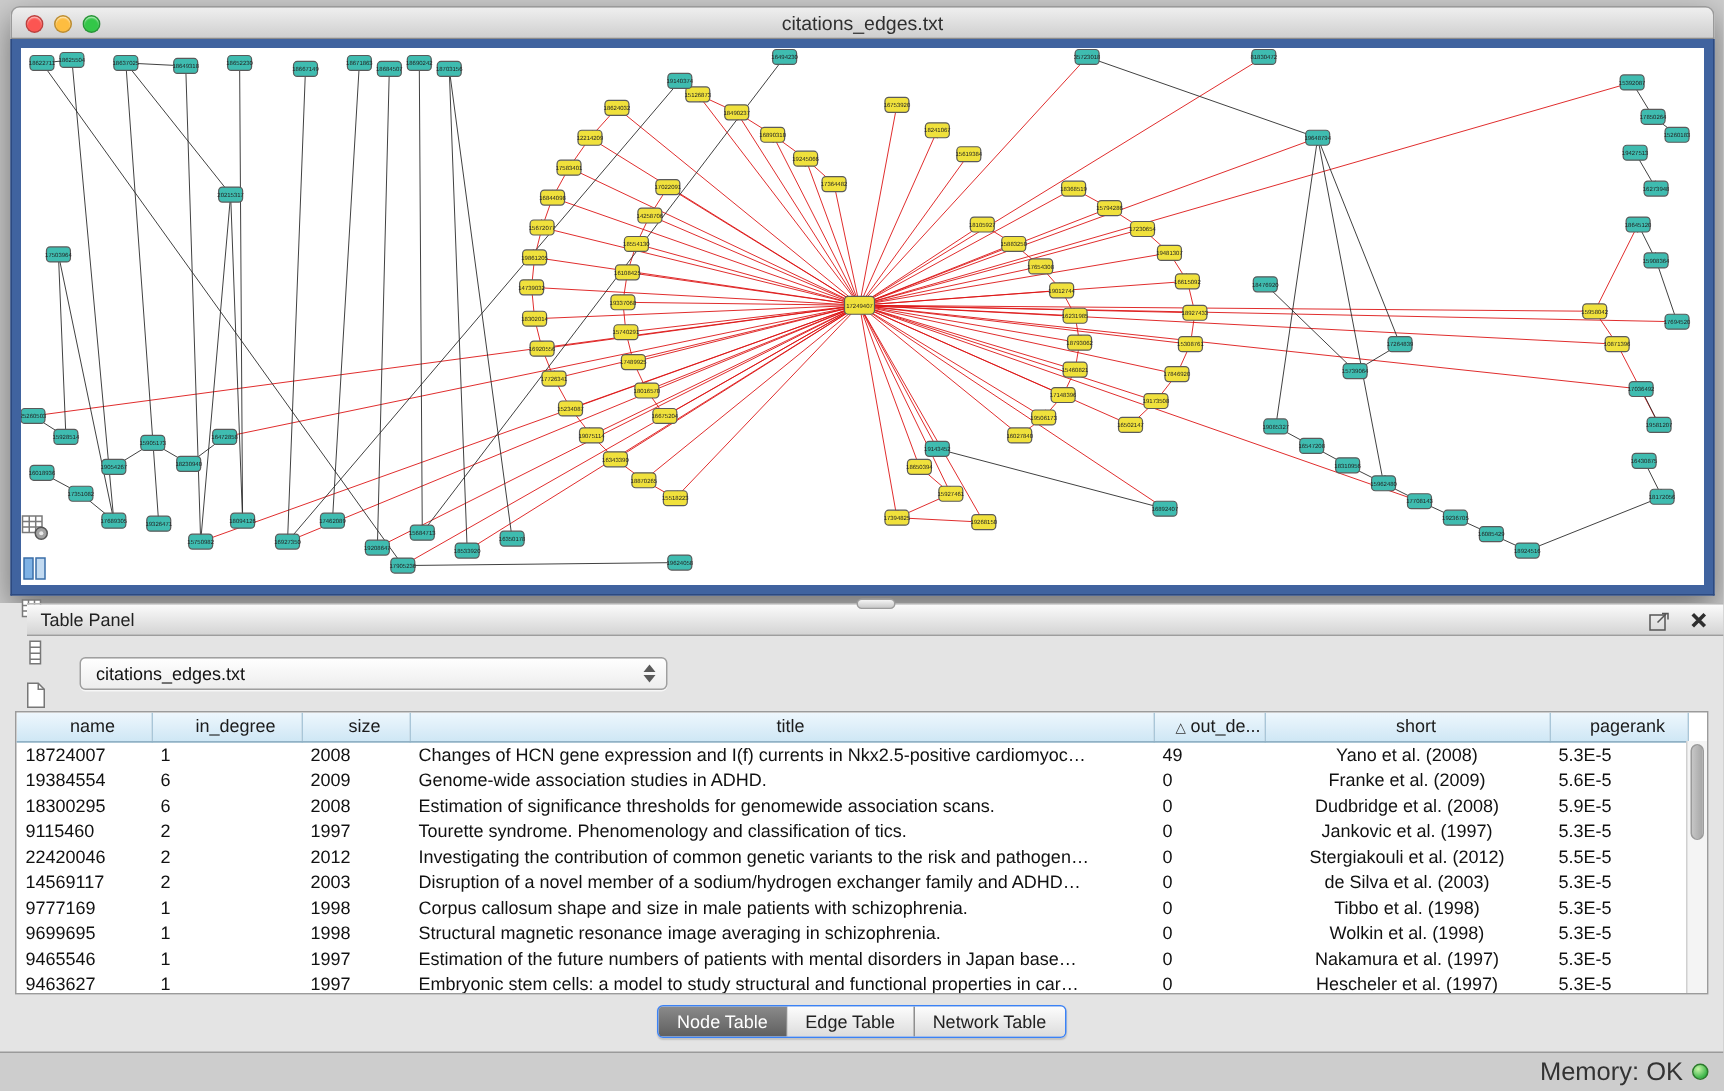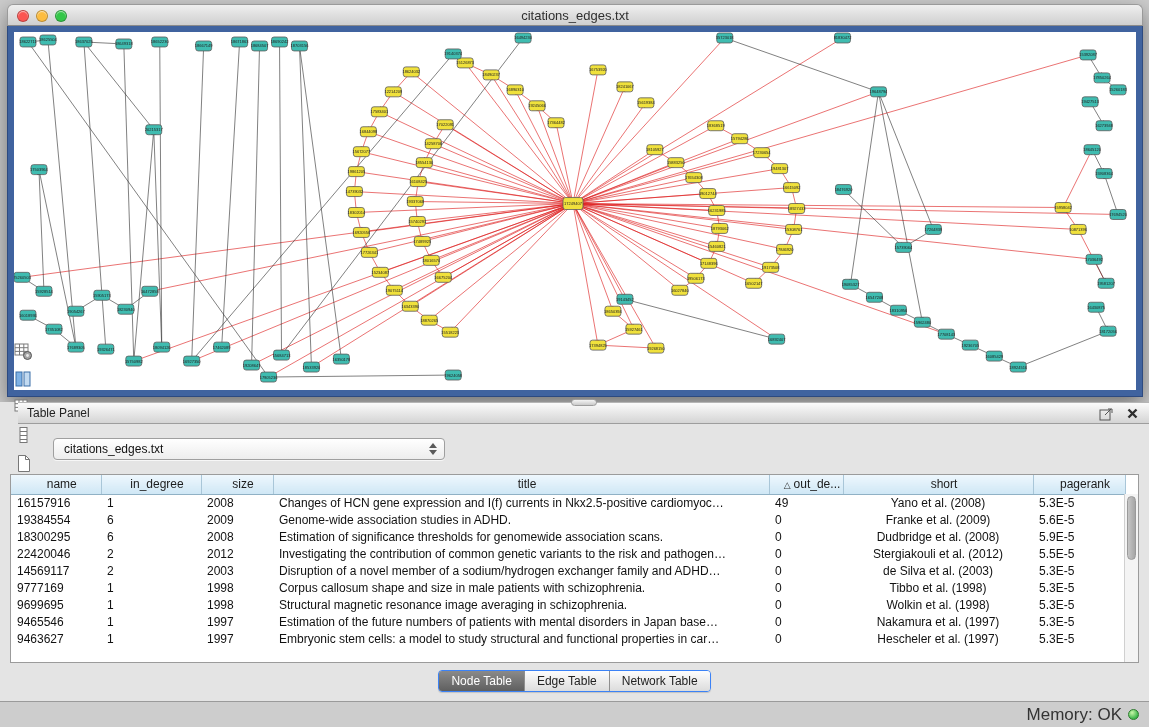--- a/index.html
+++ b/index.html
@@ -626,21 +626,21 @@
               <th><span>in_degree</span></th>
               <th><span>size</span></th>
               <th><span>title</span></th>
               <th><span class="sort-tri">△</span><span>out_de...</span></th>
               <th><span>short</span></th>
               <th><span>pagerank</span></th>
             </tr>
           </thead>
         <tbody id="table-body">
             <tr>
-              <td class="al-left">16157916</td>
+              <td class="al-left">18724007</td>
               <td class="al-left">1</td>
               <td class="al-left">2008</td>
               <td class="al-left">Changes of HCN gene expression and I(f) currents in Nkx2.5-positive cardiomyoc…</td>
               <td class="al-left">49</td>
               <td class="al-center">Yano et al. (2008)</td>
               <td class="al-left">5.3E-5</td>
             </tr>
             <tr>
               <td class="al-left">19384554</td>
               <td class="al-left">6</td>
@@ -651,20 +651,29 @@
               <td class="al-left">5.6E-5</td>
             </tr>
             <tr>
               <td class="al-left">18300295</td>
               <td class="al-left">6</td>
               <td class="al-left">2008</td>
               <td class="al-left">Estimation of significance thresholds for genomewide association scans.</td>
               <td class="al-left">0</td>
               <td class="al-center">Dudbridge et al. (2008)</td>
               <td class="al-left">5.9E-5</td>
+            </tr>
+            <tr>
+              <td class="al-left">9115460</td>
+              <td class="al-left">2</td>
+              <td class="al-left">1997</td>
+              <td class="al-left">Tourette syndrome. Phenomenology and classification of tics.</td>
+              <td class="al-left">0</td>
+              <td class="al-center">Jankovic et al. (1997)</td>
+              <td class="al-left">5.3E-5</td>
             </tr>
             <tr>
               <td class="al-left">22420046</td>
               <td class="al-left">2</td>
               <td class="al-left">2012</td>
               <td class="al-left">Investigating the contribution of common genetic variants to the risk and pathogen…</td>
               <td class="al-left">0</td>
               <td class="al-center">Stergiakouli et al. (2012)</td>
               <td class="al-left">5.5E-5</td>
             </tr>

